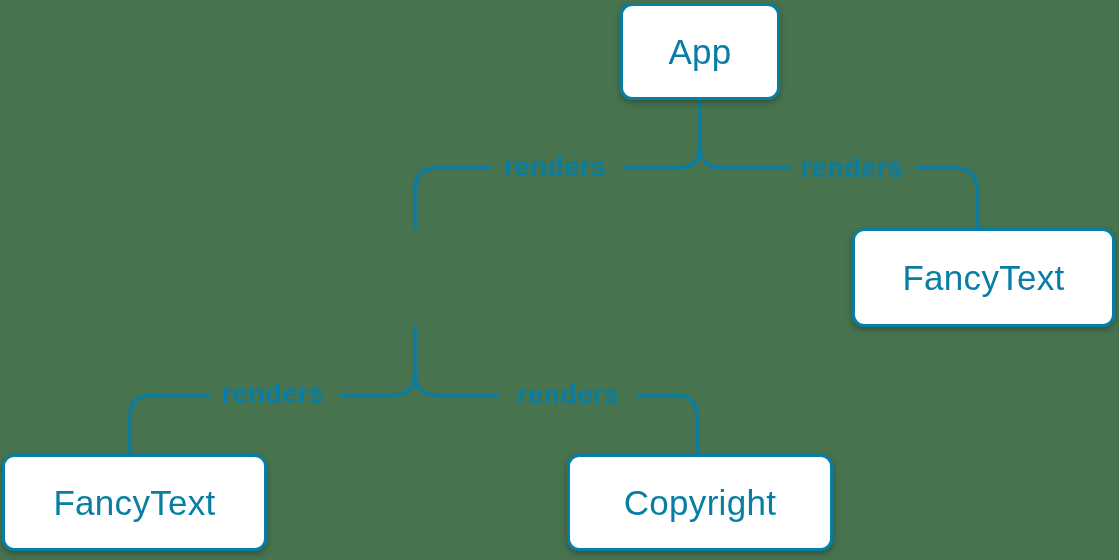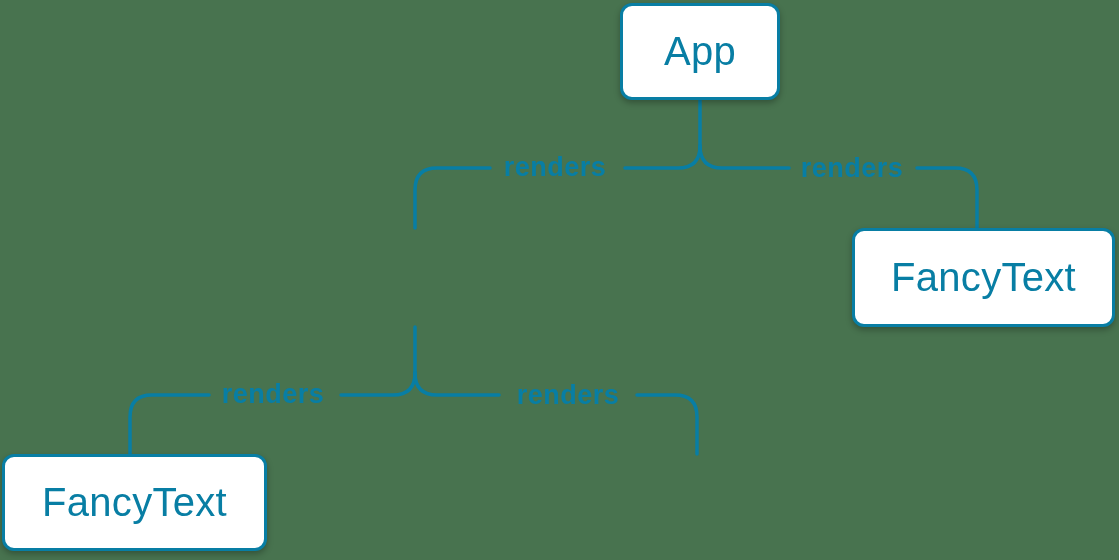--- a/index.html
+++ b/index.html
@@ -35,21 +35,21 @@
     background: var(--node-bg);
     border: 3px solid var(--accent);
     border-radius: 12px;
     box-shadow: 0 3px 6px rgba(0,0,0,0.28);
     display: flex;
     align-items: center;
     justify-content: center;
   }
   .node-label {
     color: var(--accent);
-    font-size: 40px;
+    font-size: 35px;
     font-weight: 500;
     letter-spacing: 0.3px;
     white-space: nowrap;
   }
   .edge-label {
     position: absolute;
     transform: translate(-50%, -50%);
     color: var(--accent);
     font-size: 27px;
     font-weight: 700;
@@ -97,19 +97,22 @@
 
 
   <div class="node node-fancy-top">
     <span class="node-label">FancyText</span>
   </div>
 
   <div class="node node-fancy-bottom">
     <span class="node-label">FancyText</span>
   </div>
 
+  <div class="node node-copyright">
+    <span class="node-label">Copyright</span>
+  </div>
 
   <span class="edge-label edge-label-1">renders</span>
   <span class="edge-label edge-label-2">renders</span>
   <span class="edge-label edge-label-3">renders</span>
   <span class="edge-label edge-label-4">renders</span>
 
 </div>
 
 </body></html>

